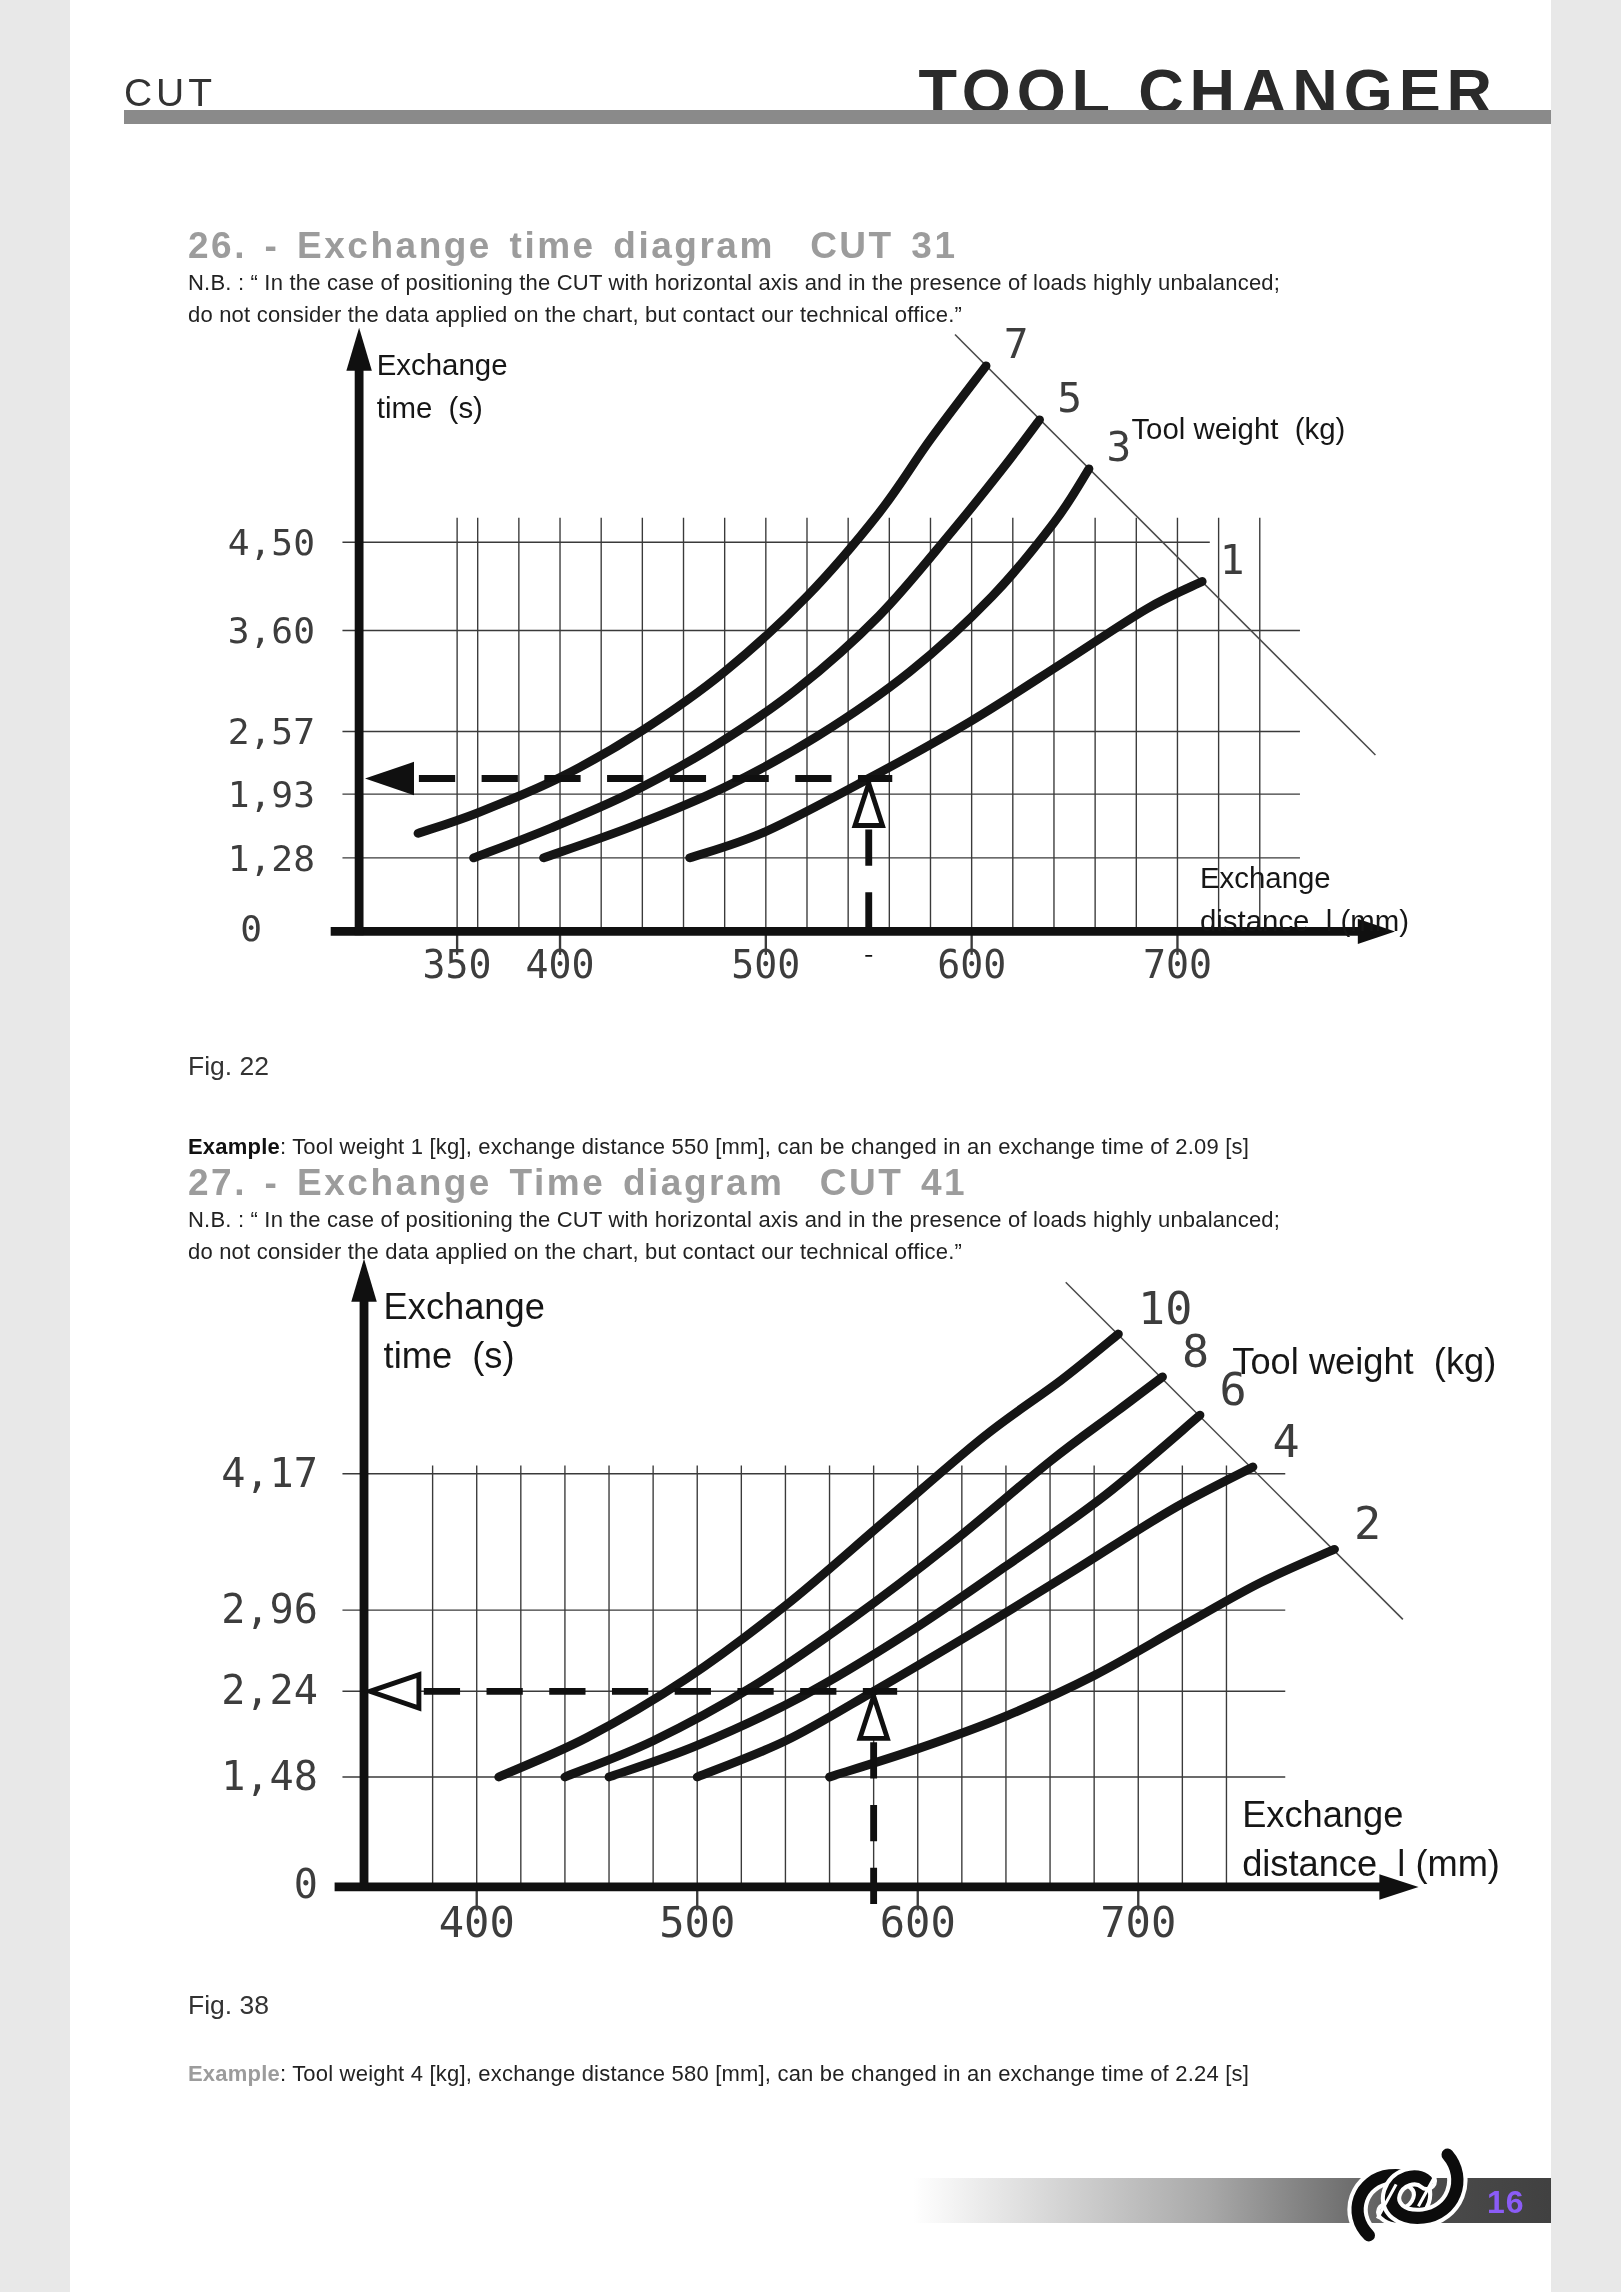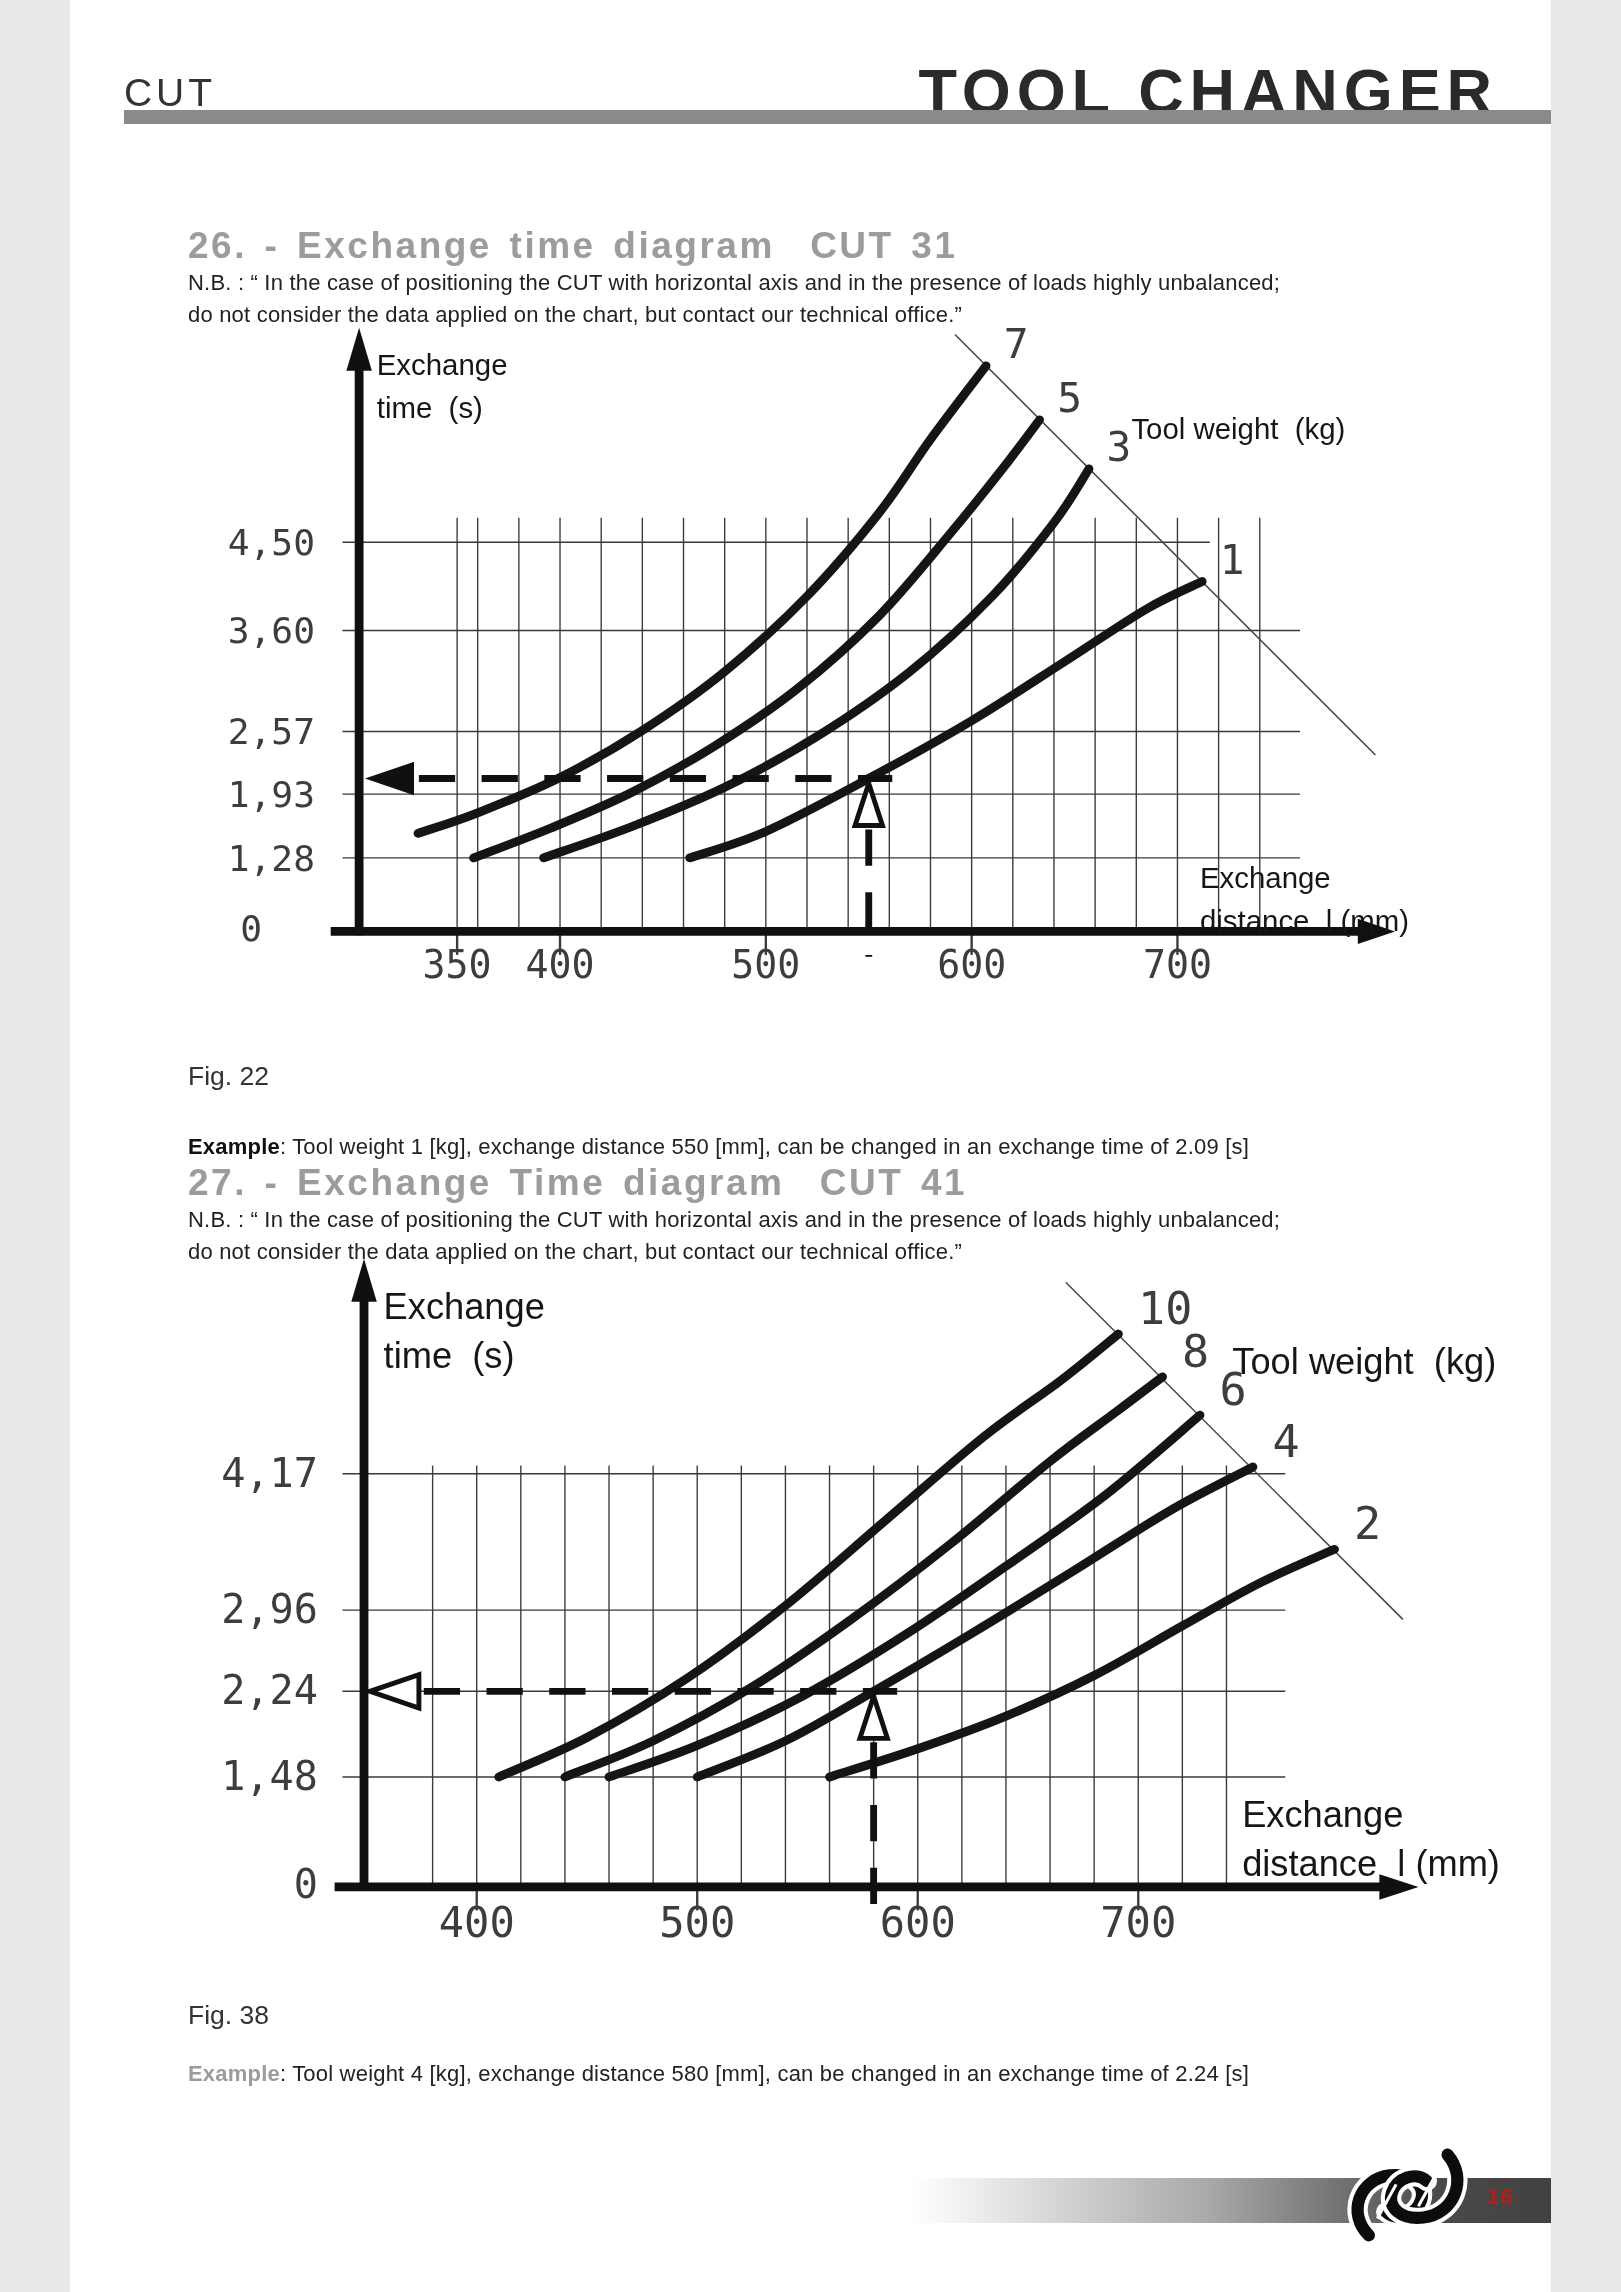--- a/index.html
+++ b/index.html
@@ -6,39 +6,39 @@
   .page{position:relative;width:1481px;height:2293px;background:#ffffff;overflow:hidden;
         font-family:"Liberation Sans","DejaVu Sans",sans-serif;color:#1c1c1c;margin:0 auto;}
   .abs{position:absolute;}
   
   .hdr-product{left:54px;top:71px;font-size:39px;letter-spacing:3.9px;color:#333;font-weight:400;}
   .hdr-title{right:53px;top:55px;font-size:63px;letter-spacing:5.9px;color:#2a2a2a;font-weight:700;}
   .hdr-rule{left:54px;top:110px;width:1514px;height:13.7px;background:#8a8a8a;}
   
   .sec-heading{font-size:37px;font-weight:700;color:#9c9c9c;letter-spacing:2.5px;word-spacing:4.9px;}
   .bodytxt{font-size:22px;color:#222;letter-spacing:0.2px;line-height:32px;}
-  .figcap{font-size:26.5px;color:#333;margin-top:10px;}
+  .figcap{font-size:26.5px;color:#333;}
   .ex-label-dark{font-weight:700;color:#111;}
   .ex-label-gray{font-weight:700;color:#9c9c9c;}
   
   #charts-overlay{position:absolute;left:0;top:0;width:1621px;height:2293px;pointer-events:none;}
   #charts-overlay .grid{stroke:#3a3a3a;stroke-width:1.4;}
   #charts-overlay .tick{stroke:#3a3a3a;stroke-width:2.4;}
   #charts-overlay .axis{stroke:#101010;stroke-width:9;}
   #charts-overlay .fill{fill:#101010;}
   #charts-overlay .open{fill:#ffffff;stroke:#101010;stroke-width:5;}
   #charts-overlay .curve{fill:none;stroke:#151515;stroke-width:9;stroke-linecap:round;}
   #charts-overlay .thin{stroke:#4a4a4a;stroke-width:1.6;}
   #charts-overlay .dash{stroke:#101010;stroke-width:7;stroke-dasharray:37 27;}
   #charts-overlay .cad{font-family:"DejaVu Sans Mono","Liberation Mono",monospace;fill:#3d3d3d;}
   #charts-overlay .axtitle{font-family:"Liberation Sans","DejaVu Sans",sans-serif;fill:#161616;}
   
   .footer-bar{left:843px;top:2178px;width:659px;height:45px;
       background:linear-gradient(90deg,rgba(200,200,200,0) 0%,#a8a8a8 45%,#4a4a4a 80%,#3f3f3f 100%);}
-  .page-num{left:1417px;top:2184px;font-size:22px;font-weight:700;color:#b91c1c;letter-spacing:1px;}
+  .page-num{left:1417px;top:2184px;font-size:32px;font-weight:700;color:#8b5cf6;letter-spacing:1px;}
   .logo{left:1272px;top:2145px;width:133px;height:102px;}
   .lw{fill:none;stroke:#fff;stroke-width:20;stroke-linecap:round;}
   .lb{fill:none;stroke:#0c0c0c;stroke-width:12;stroke-linecap:round;}
   .lwthin{fill:none;stroke:#fff;stroke-width:3;}
 </style>
 </head>
 <body>
 
 <div class="page">
 

